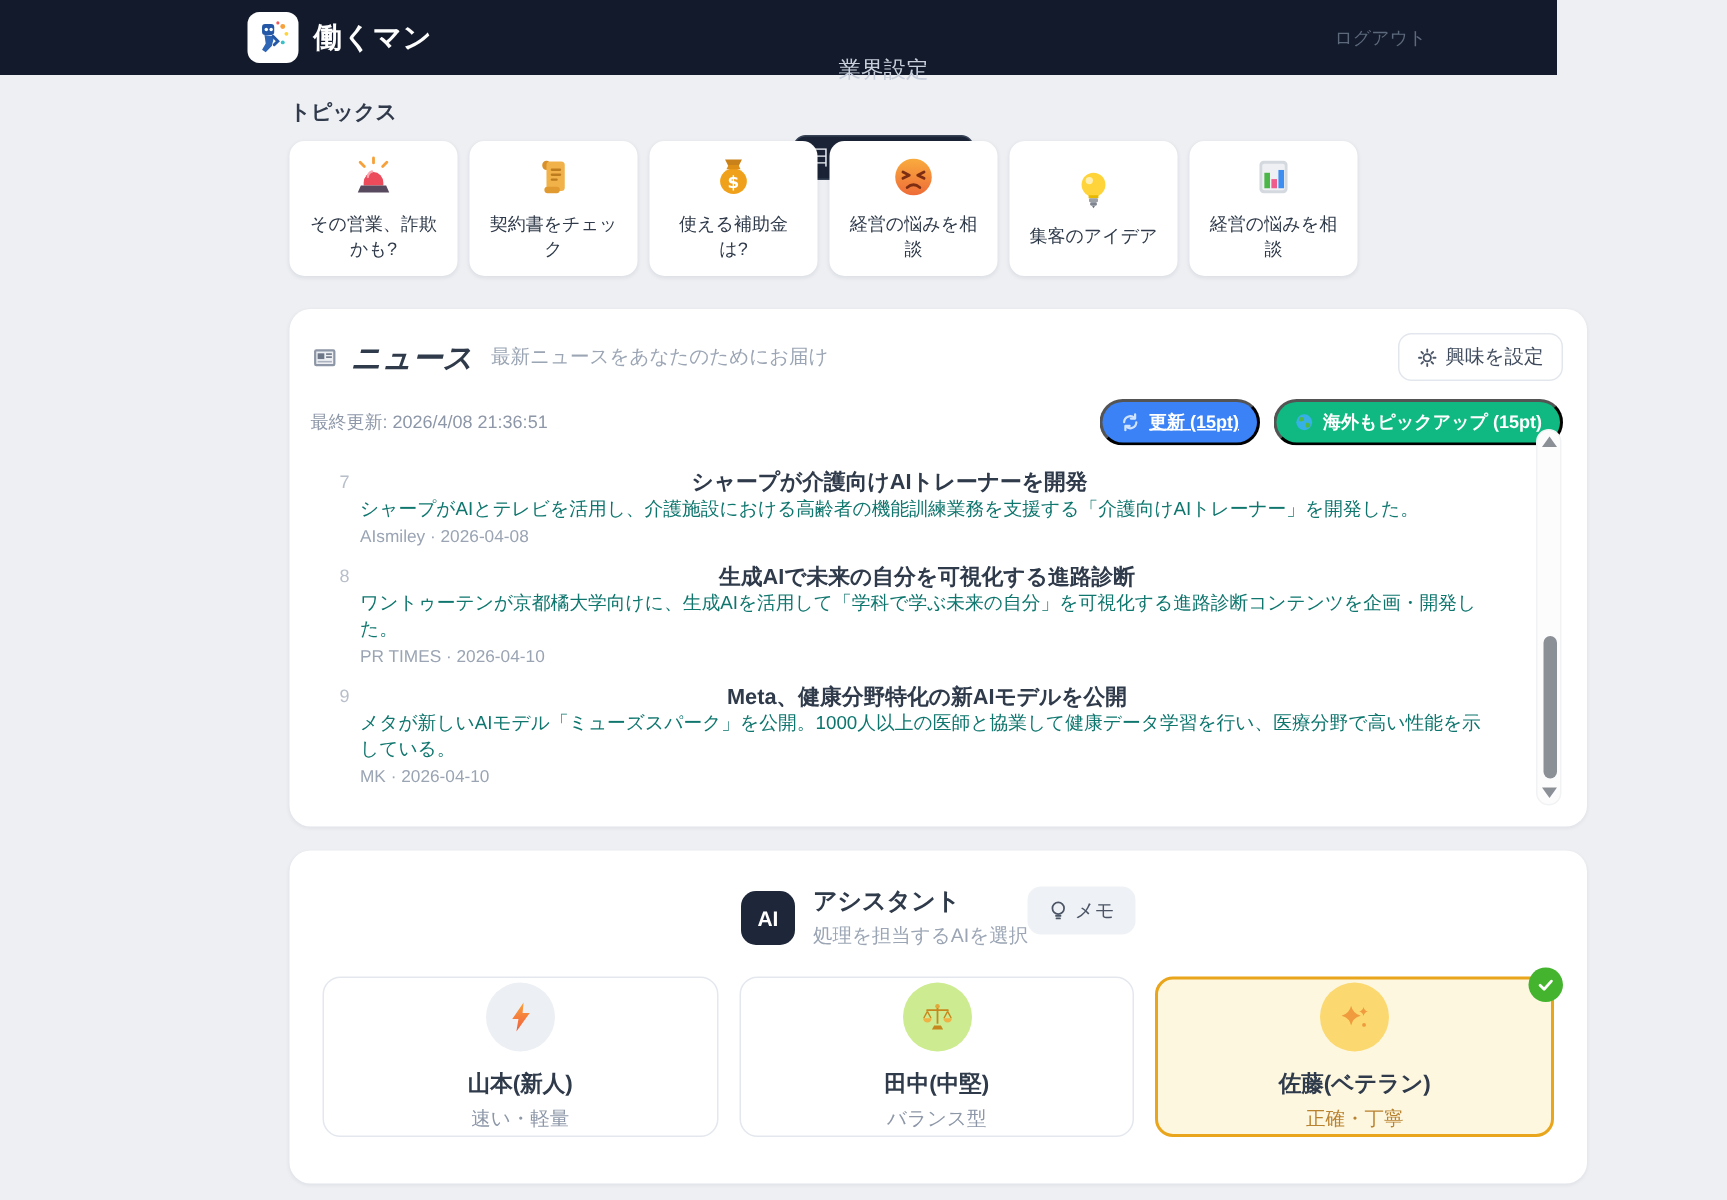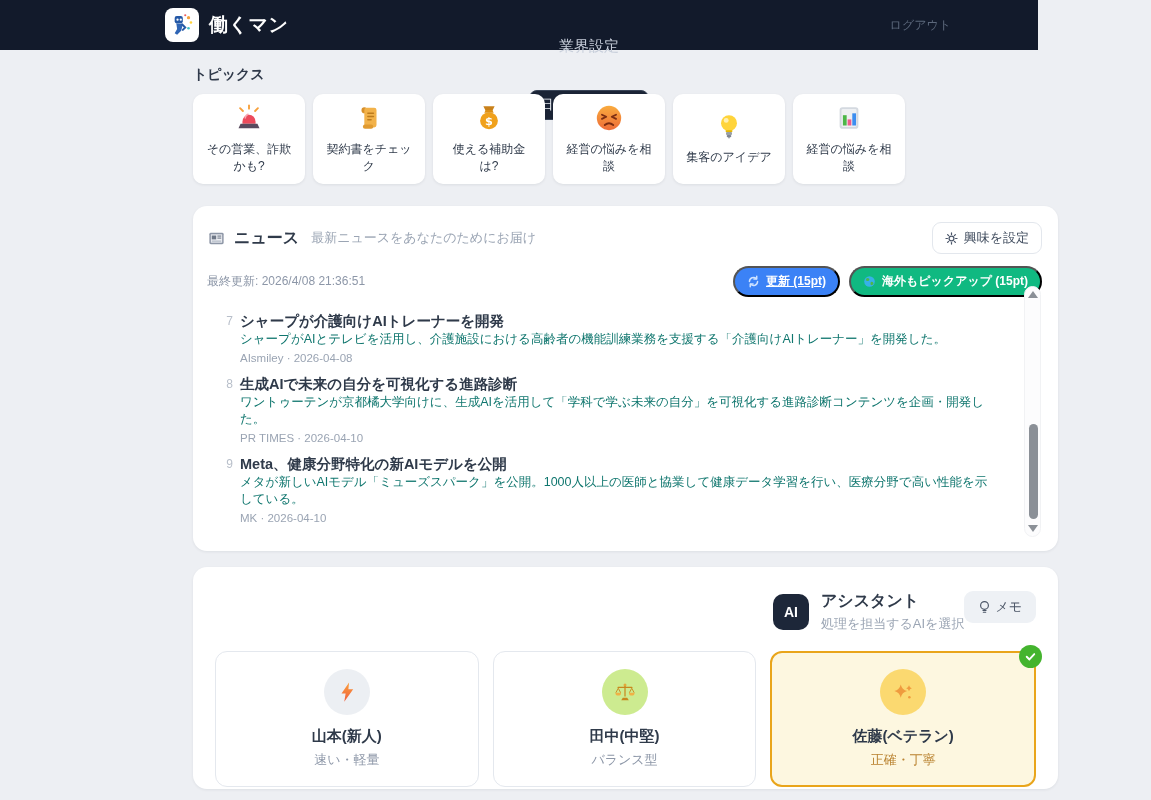--- a/index.html
+++ b/index.html
@@ -34,59 +34,59 @@
   .topic-card .t-label { width:88px; font-size:12px; line-height:1.45; color:#2f3a4a; text-align:center; font-weight:500; }
   .topic-icon { width:30px; height:30px; }
 
   
   .panel { background:#ffffff; border-radius:14px; box-shadow:0 1px 3px rgba(16,24,40,.07); }
 
   
   .news-panel { margin-top:22px; width:865px; height:345px; padding:16px 16px 14px 14px; position:relative; }
   .news-head { display:flex; align-items:center; justify-content:space-between; }
   .news-head-left { display:flex; align-items:center; gap:8px; }
-  .news-title { font-size:16px; font-weight:bold; color:#2f3a4a; }
+  .news-title { font-size:20px; font-weight:bold; color:#2f3a4a;font-style:italic; }
   .news-subtitle { font-size:13px; color:#9ba5b4; margin-left:4px; }
   .btn-outline { display:flex; align-items:center; gap:6px; border:1px solid #e3e7ed; background:#fff;
     border-radius:9px; padding:6px 12px; font-size:13px; color:#3e4a5c; cursor:pointer;text-align:right; }
   .news-meta { margin-top:12px; display:flex; align-items:center; justify-content:space-between; }
   .last-updated { font-size:12px; color:#8d97a8; }
   .pill-group { display:flex; gap:9px; }
   .pill { display:flex; align-items:center; gap:6px; border-radius:999px; padding:5px 12px;
     font-size:12px; font-weight:bold; color:#ffffff; cursor:pointer; }
   .pill-blue { background:#3b82f6;text-decoration:underline; }
   .pill-green { background:#10b981; }
 
   .news-list { margin-top:15px; padding-left:9px; padding-right:46px; height:245px; overflow:hidden; position:relative; }
   .news-item { display:flex; gap:7px; margin-bottom:11px; cursor:pointer; }
   .n-num { min-width:17px; text-align:right; font-size:12px; color:#b8bfca; padding-top:2px; }
-  .n-title { font-size:14.5px; font-weight:bold; color:#2f3a4a; }
+  .n-title { font-size:14.5px; font-weight:bold; color:#2f3a4a;text-align:center; }
   .n-desc { font-size:12.5px; color:#0f766e; margin-top:0; }
   .n-source { font-size:11.5px; color:#9aa4b3; margin-top:4px; }
 
   .scrollbar { position:absolute; right:17px; top:80px; bottom:14px; width:17px;
     background:#fcfcfd; border:1px solid #f1f2f4; border-radius:9px;
     display:flex; flex-direction:column; align-items:center; justify-content:space-between; padding:4px 0; }
   .sb-arrow-up { width:0; height:0; border-left:5px solid transparent; border-right:5px solid transparent; border-bottom:7px solid #8b9097; cursor:pointer; }
   .sb-arrow-down { width:0; height:0; border-left:5px solid transparent; border-right:5px solid transparent; border-top:7px solid #8b9097; cursor:pointer; }
   .sb-thumb { position:absolute; left:4px; width:9px; top:55%; height:95px; background:#8b9097; border-radius:5px; cursor:pointer; }
 
   
   .assistant-panel { margin-top:16px; width:865px; height:222px; padding:24px 22px; }
-  .as-head { display:flex; align-items:flex-start; justify-content:flex-end; }
+  .as-head { display:flex; align-items:flex-start; justify-content:center; }
   .as-head-left { display:flex; align-items:center; gap:12px; }
   .ai-badge { width:36px; height:36px; background:#1d2739; border-radius:10px; color:#ffffff;
     font-size:14px; font-weight:bold; display:flex; align-items:center; justify-content:center; }
   .as-title { font-size:16px; font-weight:bold; color:#2f3a4a; }
   .as-subtitle { font-size:13px; color:#9ba5b4; margin-top:3px; }
   .btn-memo { display:flex; align-items:center; gap:4px; background:#eef1f5; border:none;
     border-radius:9px; padding:7px 14px; font-size:13px; color:#4b5566; cursor:pointer; }
 
   .options-row { margin-top:18px; display:flex; gap:14px; }
-  .option-card { flex:1; height:136px; border:1px solid #e4e8ee; border-radius:12px; background:#ffffff;
+  .option-card { flex:1; height:107px; border:1px solid #e4e8ee; border-radius:12px; background:#ffffff;
     display:flex; flex-direction:column; align-items:center; justify-content:center; position:relative; cursor:pointer; }
   .opt-circle { width:46px; height:46px; border-radius:50%; display:flex; align-items:center; justify-content:center; }
   .c-gray { background:#eceff3; } .c-green { background:#cdeb90; } .c-yellow { background:#fbd970; }
   .opt-name { font-size:15px; font-weight:bold; color:#2f3a4a; margin-top:12px; }
   .opt-trait { font-size:13px; color:#8d97a8; margin-top:5px; }
   .option-card.selected { background:#fdf7e0; border:2px solid #e9a51b; }
   .option-card.selected .opt-trait { color:#b9822f; }
   .check-badge { position:absolute; top:-8px; right:-8px; width:23px; height:23px; border-radius:50%;
     background:#44b42e; display:flex; align-items:center; justify-content:center; }
 </style>

